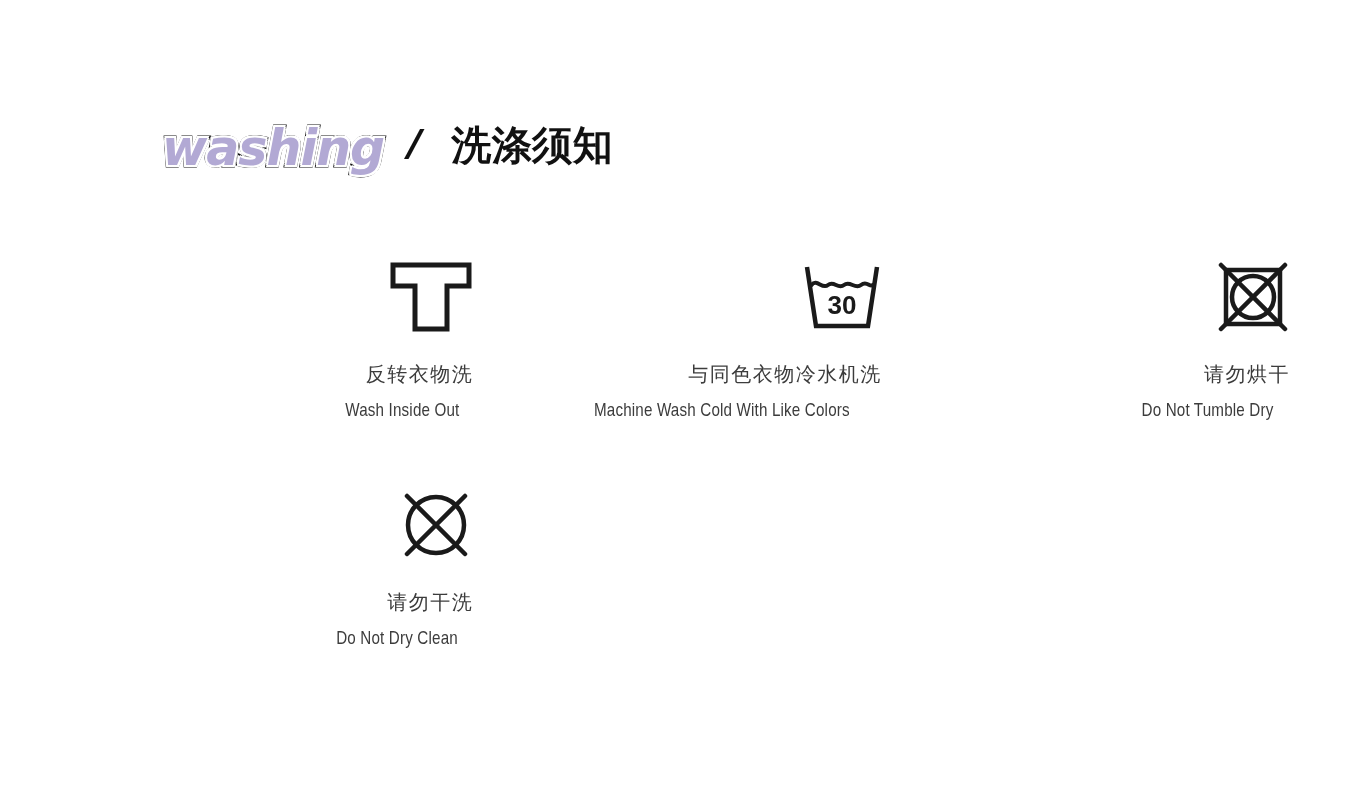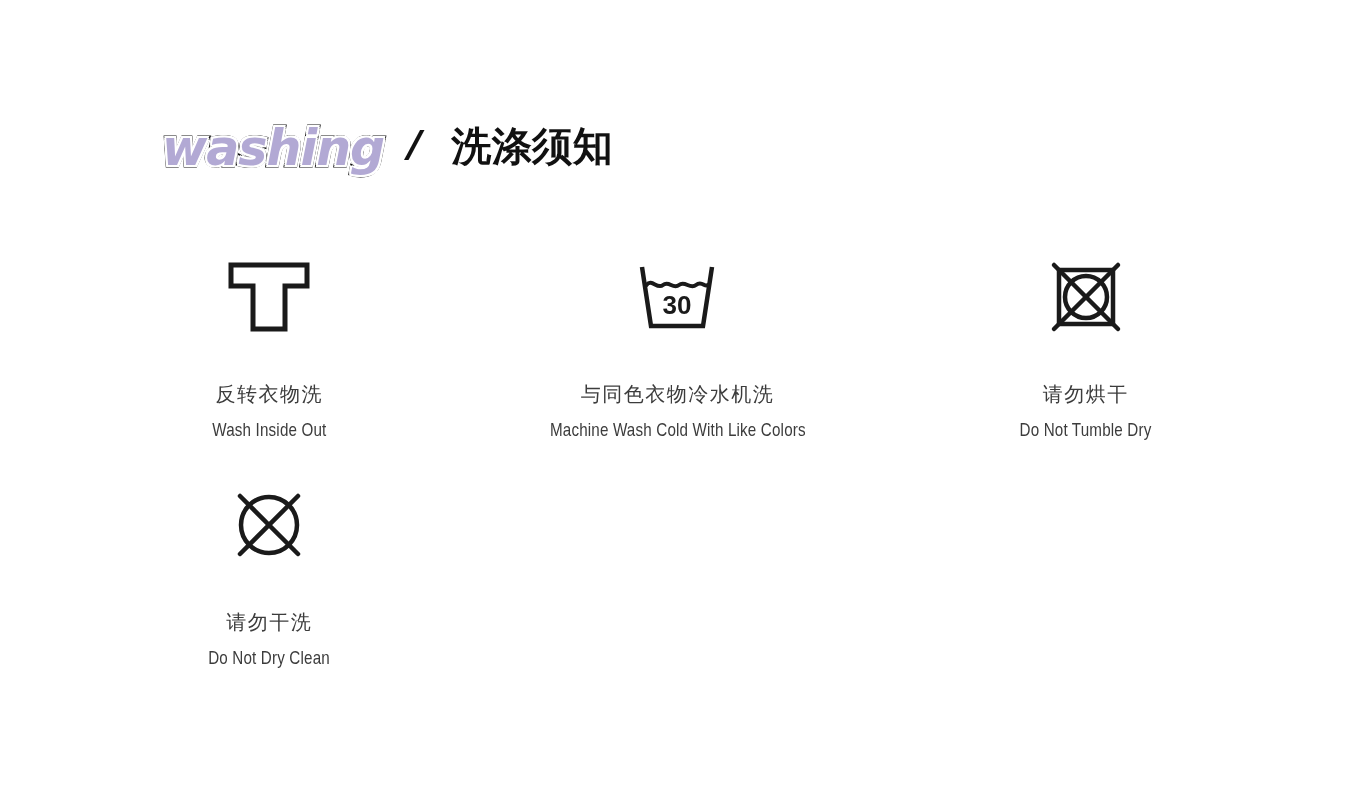--- a/index.html
+++ b/index.html
@@ -23,21 +23,21 @@
     height: 793px;
     background: #ffffff;
   }
 
   
   .header {
     position: absolute;
     left: 162px;
     top: 118px;
     display: flex;
-    align-items: center;
+    align-items: flex-start;
     white-space: nowrap;
   }
 
   .title-en {
     font-family: "DejaVu Sans", sans-serif;
     font-size: 49px;
     font-weight: bold;
     font-style: italic;
     letter-spacing: -1px;
     color: #b2a9d4;
@@ -70,42 +70,42 @@
     display: grid;
     grid-template-columns: repeat(3, 1fr);
     grid-template-rows: repeat(2, 228px);
     column-gap: 0px;
     row-gap: 0px;
   }
 
   .cell {
     display: flex;
     flex-direction: column;
-    align-items: center;
+    align-items: flex-end;
     justify-content: flex-start;
   }
 
   .icon-box {
     height: 78px;
     display: flex;
     align-items: center;
     justify-content: center;
   }
 
   .icon-box svg {
     display: block;
   }
 
   .label-cn {
     font-family: "DejaVu Sans", "Liberation Sans", sans-serif;
     font-size: 20px;
     font-weight: 500;
     color: #3c3c3c;
     letter-spacing: 1.5px;
-    margin-top: 48px;
+    margin-top: 28px;
     line-height: 1;
     white-space: nowrap;
   }
 
   .label-en {
     font-family: "Liberation Sans", "DejaVu Sans", sans-serif;
     font-size: 19px;
     font-weight: 400;
     color: #3c3c3c;
     letter-spacing: 0.2px;

